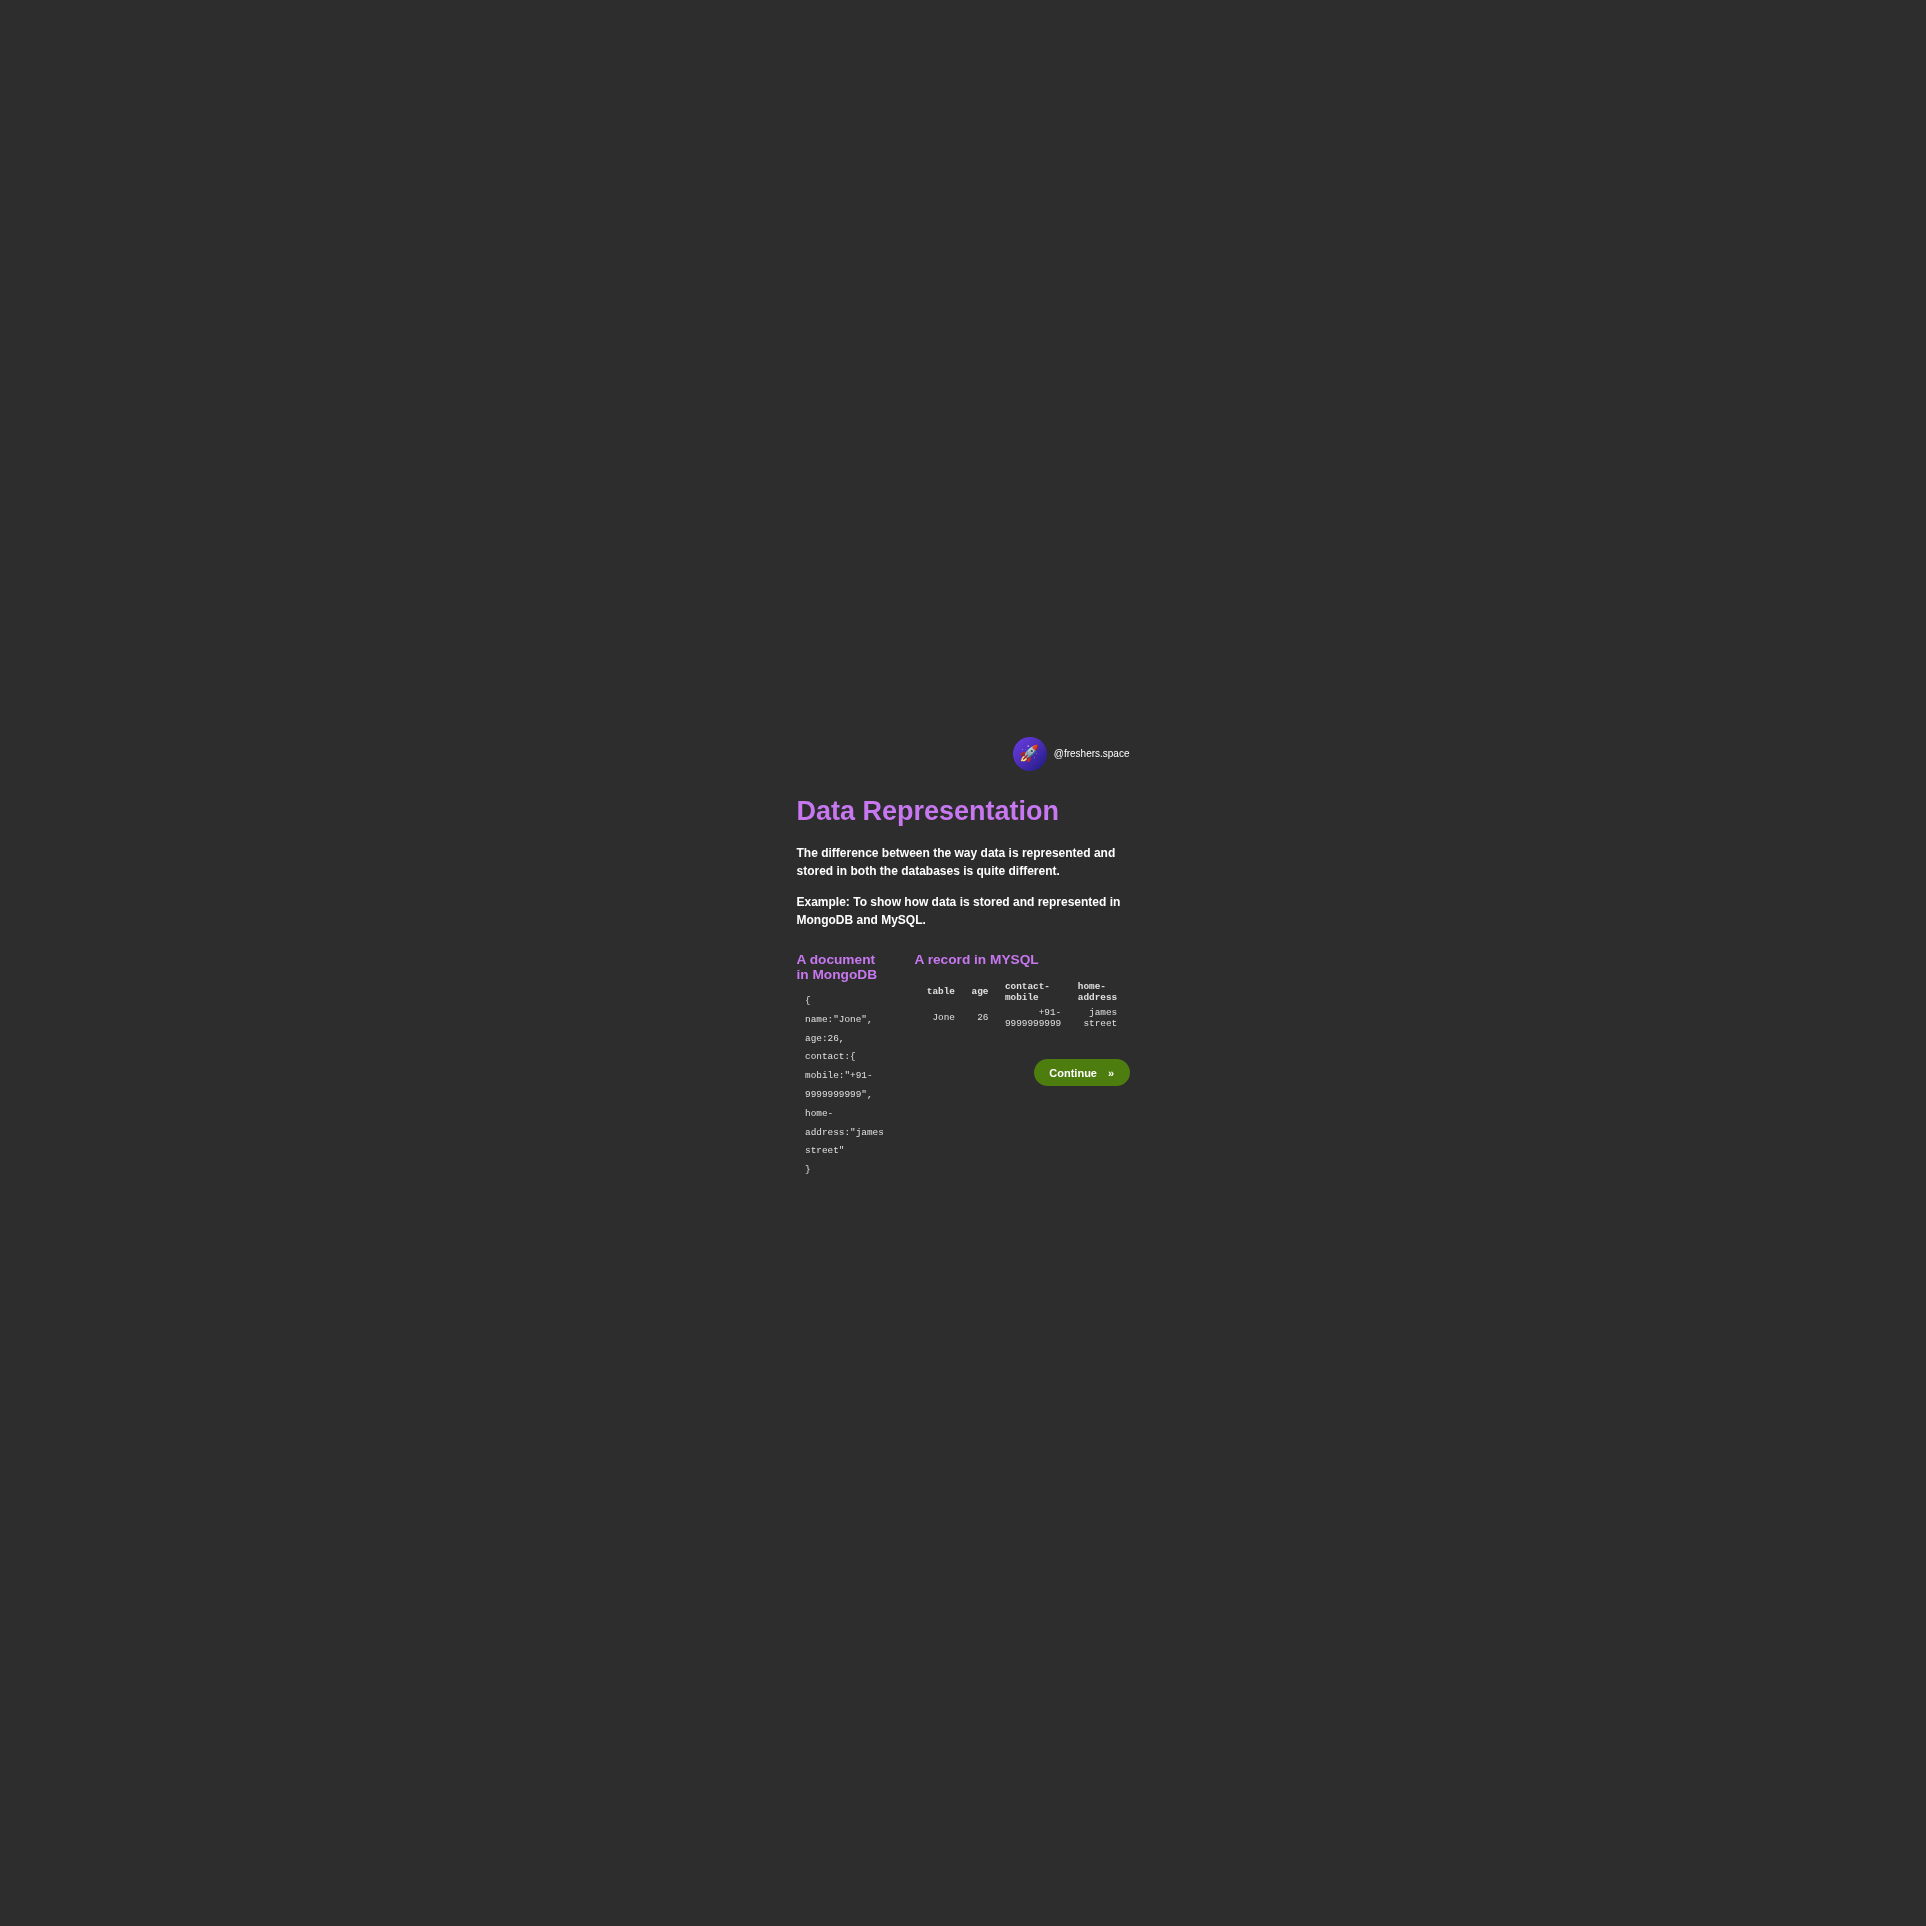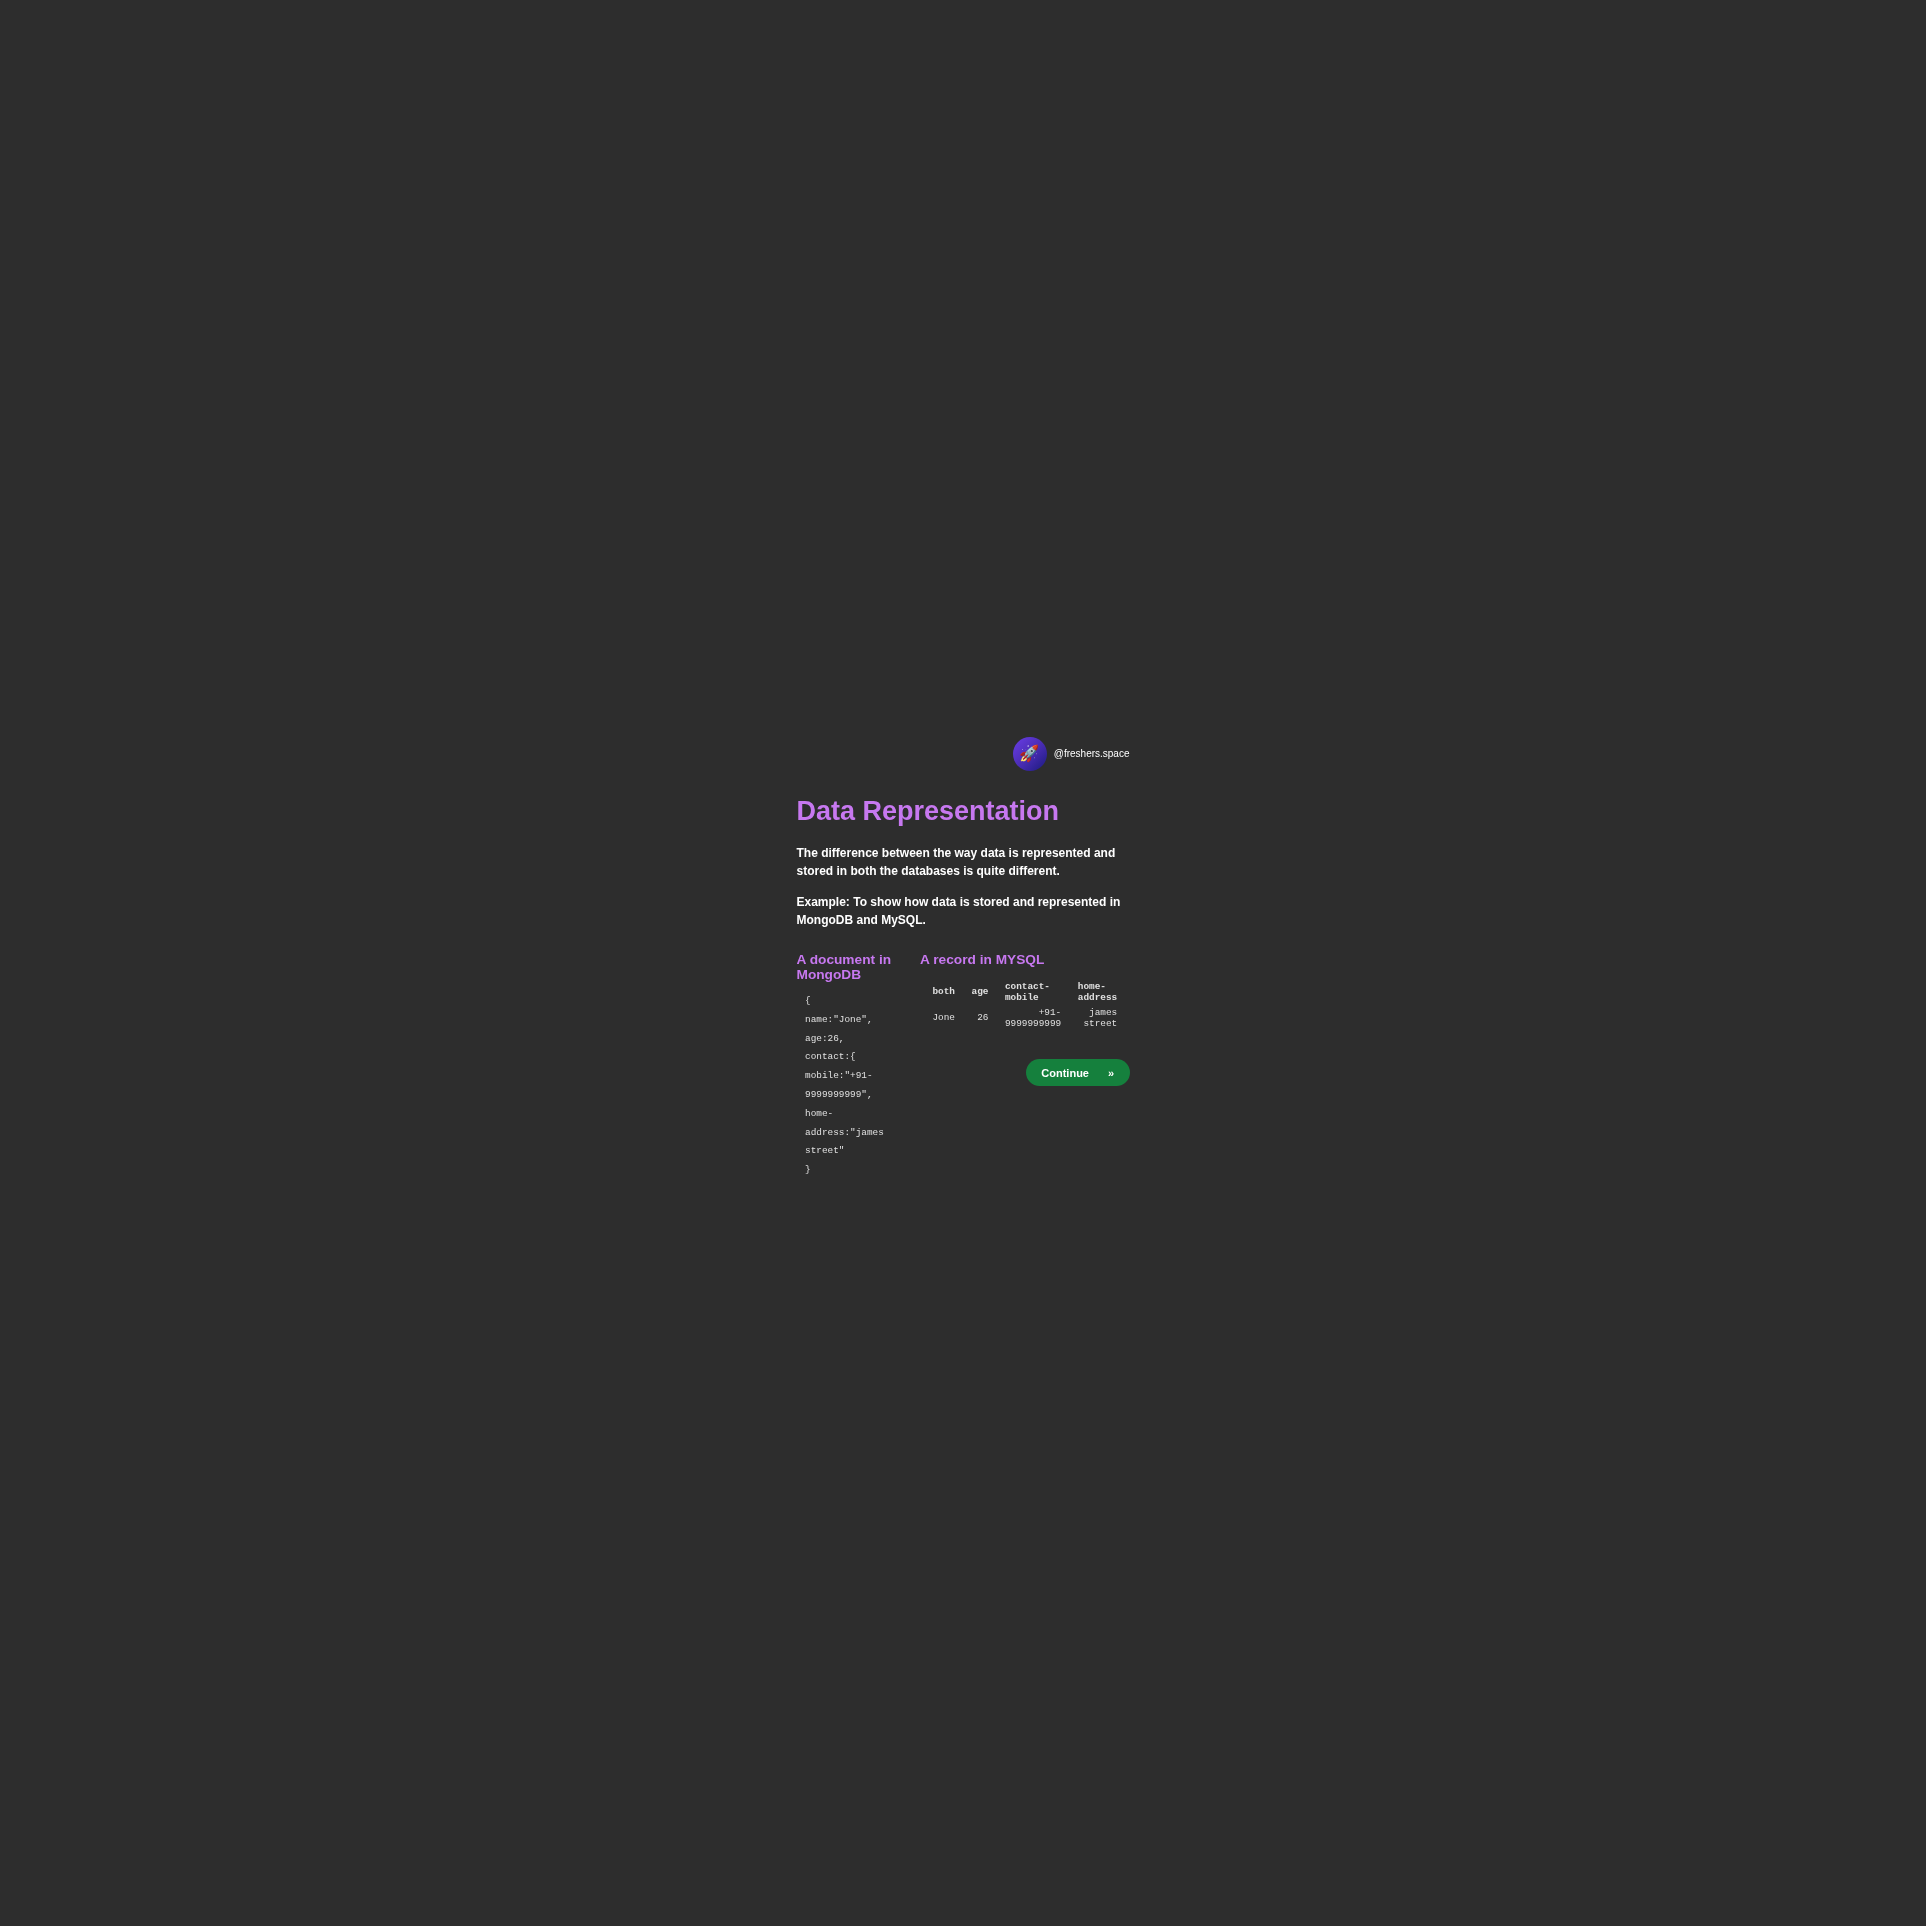--- a/index.html
+++ b/index.html
@@ -99,31 +99,31 @@
       padding-left: 8.6px;
     }
 
     .bottom-area {
       display: flex;
       justify-content: flex-end;
       margin-top: 26px;
     }
 
     .continue-button {
-      background-color: #15803d;
+      background-color: #4d7c0f;
       color: #ffffff;
       border: none;
       border-radius: 21.4px;
       padding: 7.7px 15.4px;
       font-size: 11px;
       font-weight: 700;
       cursor: pointer;
       display: flex;
       align-items: center;
-      gap: 19px;
+      gap: 11px;
     }
 
     .chevron-icon {
       font-size: 11px;
       font-weight: 900;
     }
 
     .mysql-table {
       border-collapse: separate;
       border-spacing: 8.6px 4.3px;
@@ -180,21 +180,21 @@
         <div>home-address:"james street"</div>
         <div>}</div>
       </div>
     </div>
 
     <div class="column">
       <h2 class="column-title">A record in MYSQL</h2>
       <table class="mysql-table">
         <thead>
           <tr>
-            <th>both</th>
+            <th>table</th>
             <th>age</th>
             <th>contact-mobile</th>
             <th>home-address</th>
           </tr>
         </thead>
         <tbody>
           <tr>
             <td>Jone</td>
             <td>26</td>
             <td>+91-9999999999</td>

